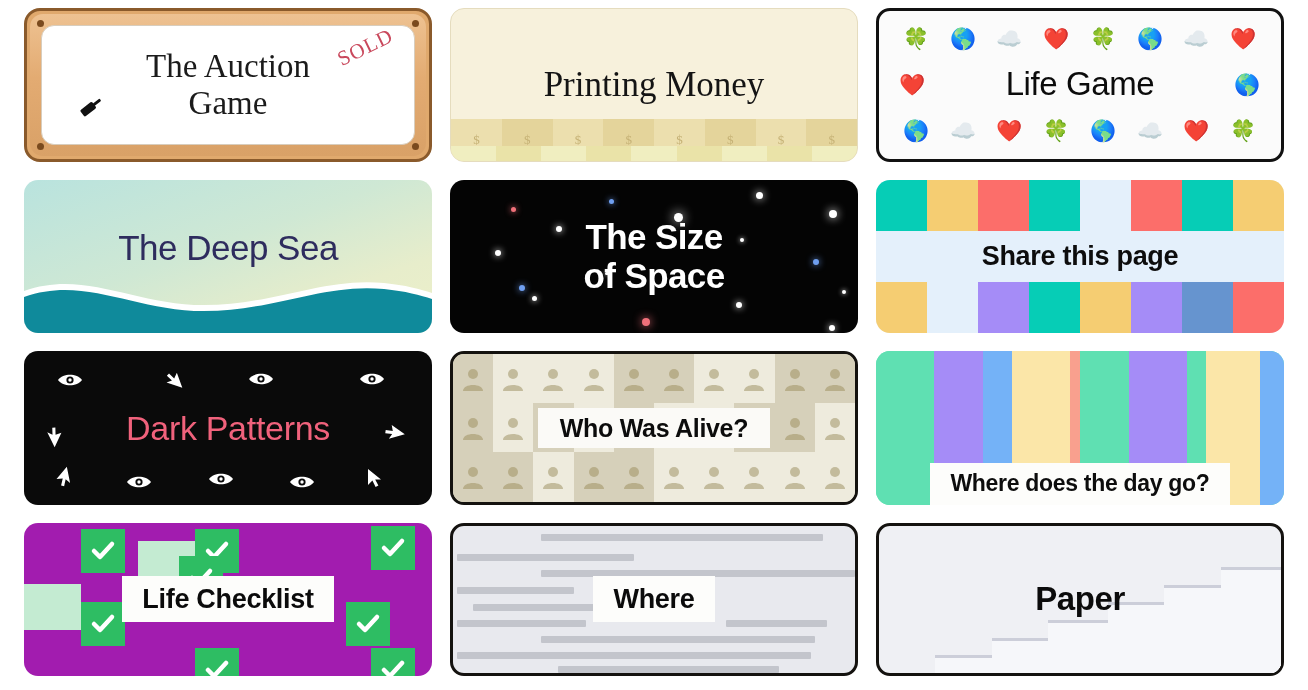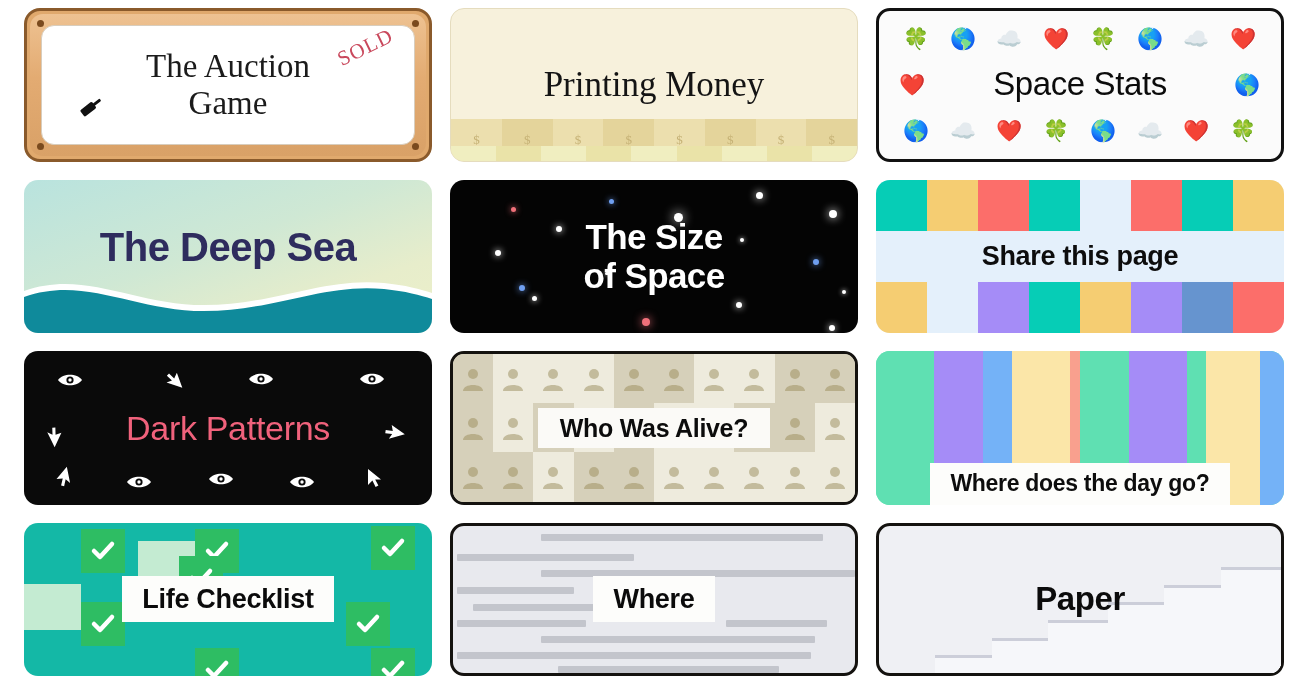--- a/index.html
+++ b/index.html
@@ -108,21 +108,21 @@
     font-size: 21px; z-index: 2;
   }
   .es-l { left: 20px; }
   .es-r { right: 20px; }
   .t-life { font-size: 33px; font-weight: 400; color: #0b0b0b; letter-spacing: -0.4px; }
 
   
   .c-sea { background: linear-gradient(160deg,#b9e3de 0%,#cfe8d4 45%,#e7edcb 75%,#edf0c9 100%); }
   .sea-wave { position: absolute; left: 0; right: 0; bottom: 0; height: 72px; z-index: 2; }
   .t-sea {
-    font-size: 40px; font-weight: bold; color: #2e2c5e; letter-spacing: -0.5px;
+    font-size: 35px; font-weight: normal; color: #2e2c5e; letter-spacing: -0.5px;
     margin-bottom: 18px;
   }
 
   
   .c-space { background: #040404; }
   .star { position: absolute; border-radius: 50%; z-index: 2; }
   .t-space {
     font-size: 35px; font-weight: bold; color: #ffffff; letter-spacing: -0.6px;
   }
 
@@ -155,21 +155,21 @@
   }
   .t-alive { font-size: 25px; font-weight: bold; color: #0c0c0c; letter-spacing: -0.3px; }
 
   
   .c-day { background: #5fe0b2; align-items: flex-end; }
   .stripes { position: absolute; inset: 0; display: flex; z-index: 1; }
   .t-day { font-size: 23px; font-weight: bold; color: #0d0d0d; letter-spacing: -0.3px; }
   .label-box-white { position: relative; z-index: 6; background: #fdfdfb; padding: 8px 20px; }
 
   
-  .c-check { background: #14b8a6; }
+  .c-check { background: #a21caf; }
   .check-box {
     position: absolute; width: 44px; height: 44px; background: #2ebd63;
     display: flex; align-items: center; justify-content: center; z-index: 2;
   }
   .check-tint { position: absolute; background: #c4ebd2; z-index: 1; }
   .t-check { font-size: 27px; font-weight: bold; color: #0b0b0b; letter-spacing: -0.3px; }
 
   
   .c-speed { background: #e8e9ee; border: 3px solid #14120f; }
   .speed-line { position: absolute; height: 7px; background: #c3c5cc; z-index: 1; border-radius: 1px; }
@@ -249,21 +249,21 @@
     <div class="emoji-row er-bot" id="life-bot">
         <span>🌎</span>
         <span>☁️</span>
         <span>❤️</span>
         <span>🍀</span>
         <span>🌎</span>
         <span>☁️</span>
         <span>❤️</span>
         <span>🍀</span>
       </div>
-    <div class="title t-life">Space Stats</div>
+    <div class="title t-life">Life Game</div>
   </div>
 
   <div class="card c-sea">
     <svg class="sea-wave" viewBox="0 0 420 72" preserveAspectRatio="none">
       <path d="M0,30 C60,8 110,44 180,44 C250,44 300,16 360,22 C390,25 408,32 420,36 L420,72 L0,72 Z" fill="#ffffff"></path>
       <path d="M0,36 C60,14 110,50 180,50 C250,50 300,22 360,28 C390,31 408,38 420,42 L420,72 L0,72 Z" fill="#0f8a9b"></path>
     </svg>
     <div class="title t-sea">The Deep Sea</div>
   </div>
 

